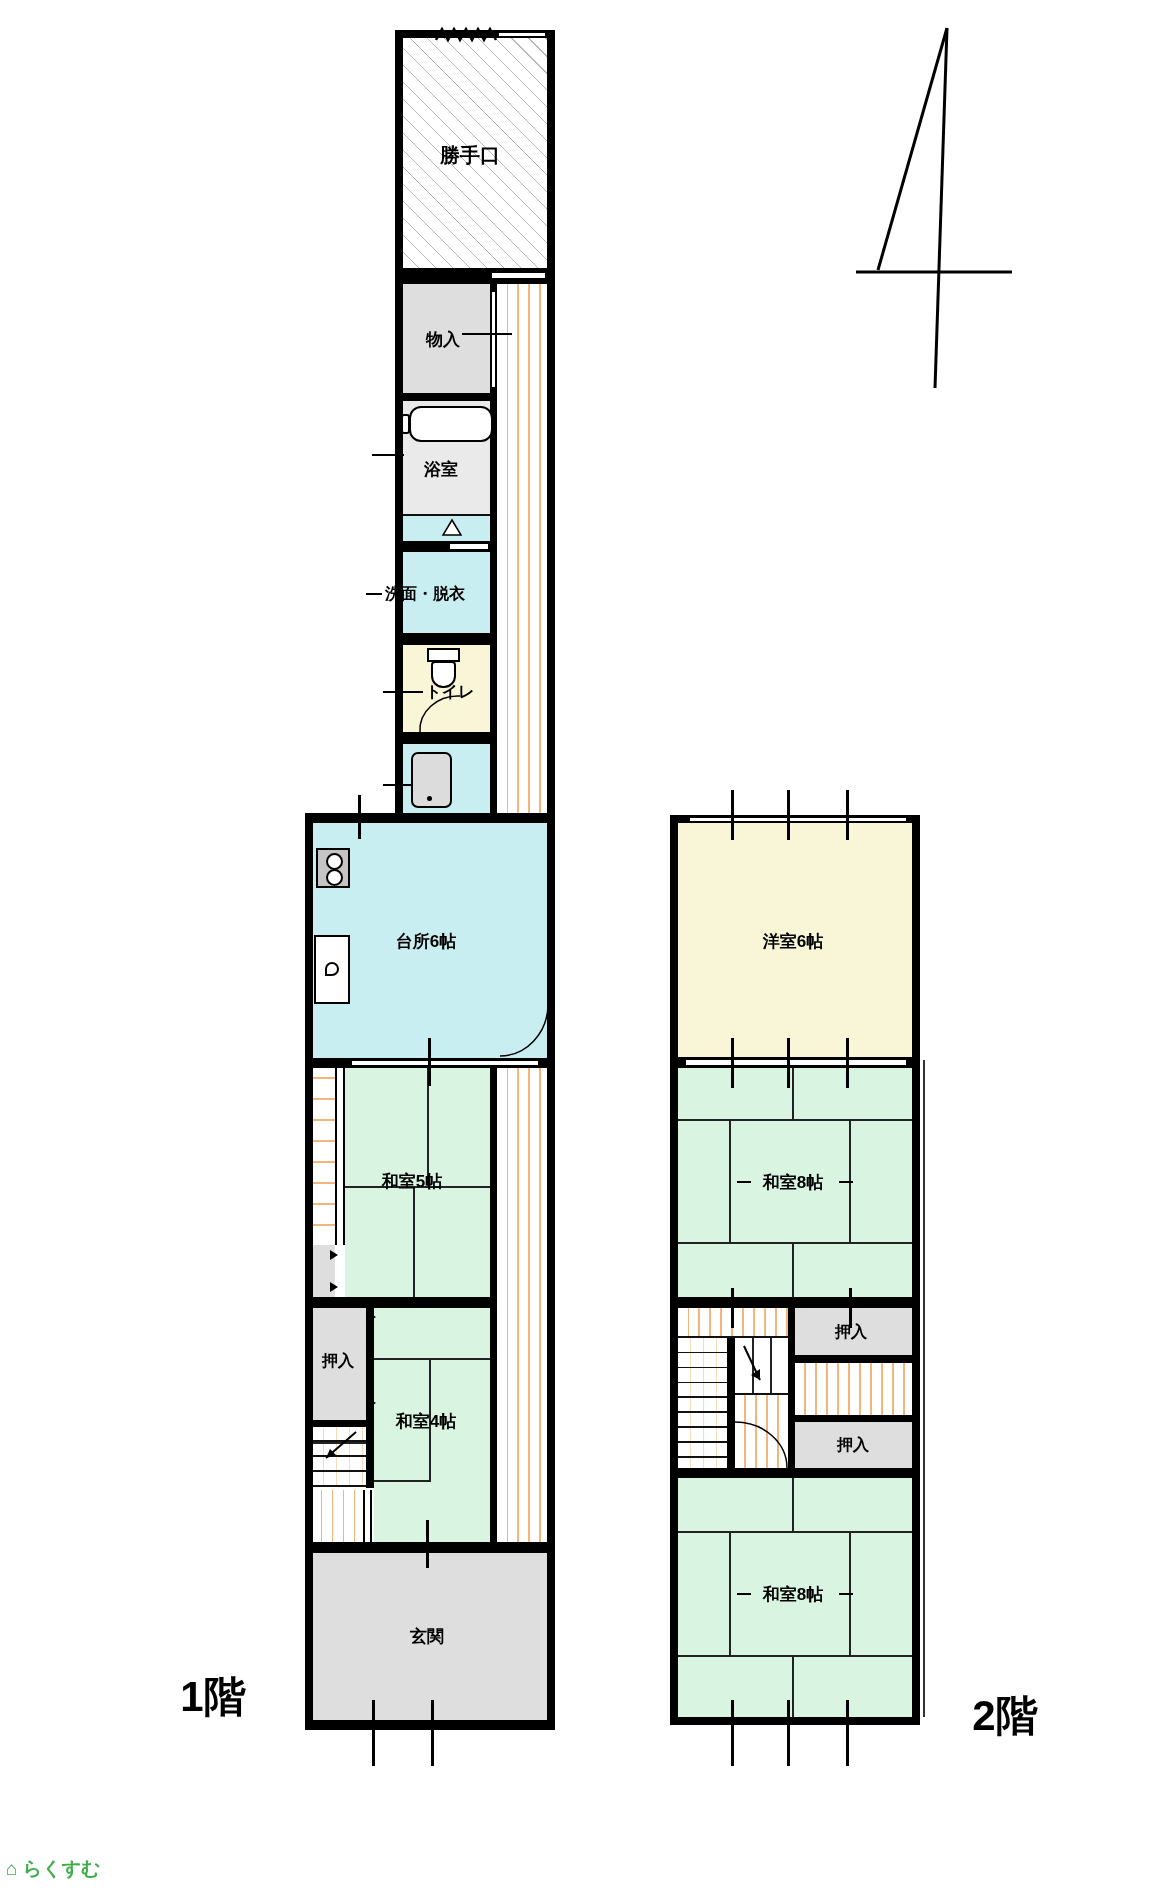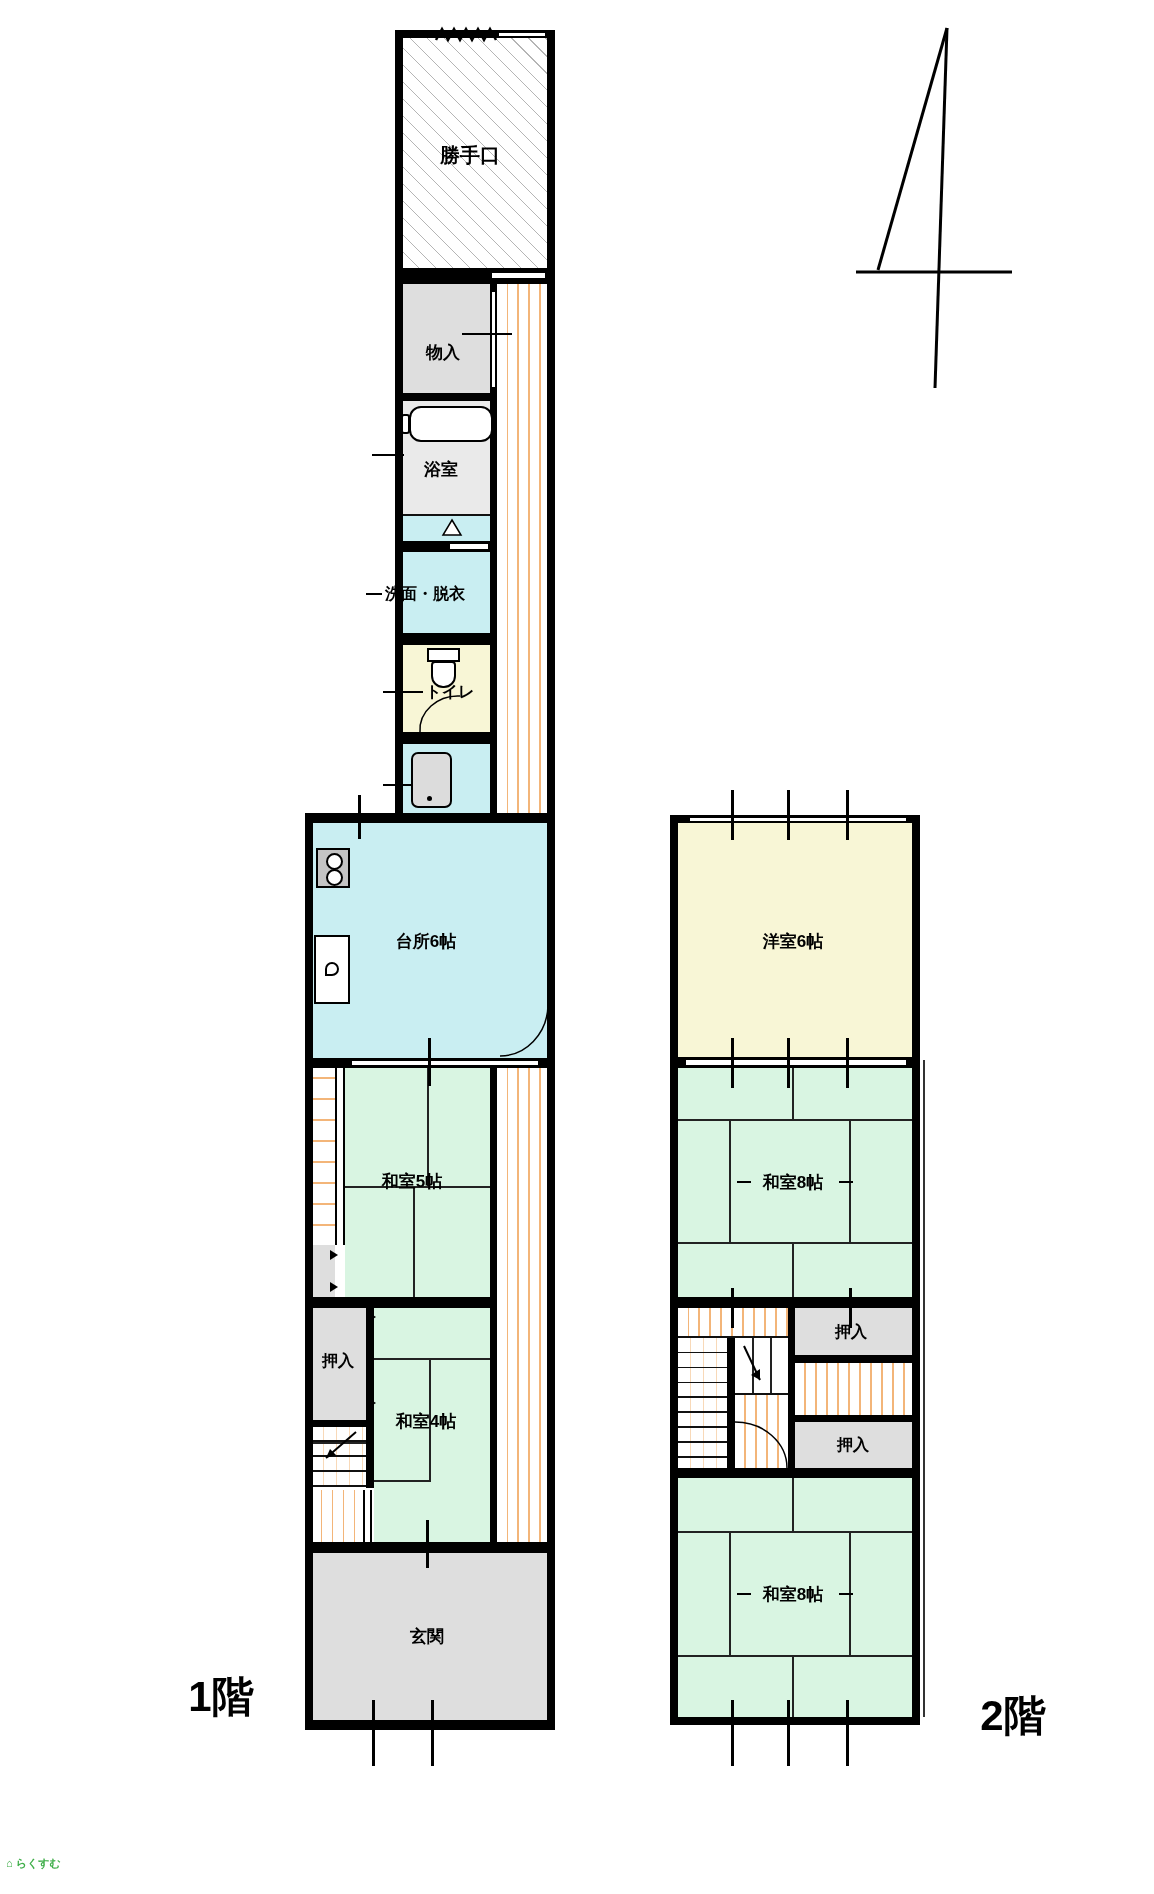--- a/index.html
+++ b/index.html
@@ -26,23 +26,23 @@
       repeating-linear-gradient(90deg,#fff 0 12px,#f8d9b8 12px 13px);}
   .dl{position:absolute;background:#fff;border-left:2px solid #000;border-right:2px solid #000;box-sizing:border-box;}
   .slit{position:absolute;background:#fff;z-index:12;}
   .gridline{position:absolute;background:#222;z-index:5;}
   .w{z-index:10;}
   .tick{z-index:30;}
   .leader{position:absolute;background:#000;height:2px;z-index:30;}
   .fix{position:absolute;background:#fff;border:2px solid #000;box-sizing:border-box;z-index:20;}
   .tri-r{position:absolute;width:0;height:0;border-top:5px solid transparent;
          border-bottom:5px solid transparent;border-left:8px solid #000;z-index:25;}
-  .big{font-size:42px;font-weight:bold;color:#000;margin-left:8px;}
+  .big{font-size:42px;font-weight:bold;color:#000;}
   .title{font-size:52px;font-weight:bold;color:#000;letter-spacing:4px;}
-  .logo{position:absolute;left:6px;top:1856px;font-size:11px;font-weight:bold;color:#3fae49;z-index:50;}
+  .logo{position:absolute;left:6px;top:1856px;font-size:19px;font-weight:bold;color:#3fae49;z-index:50;}
   svg{position:absolute;z-index:22;overflow:visible;}
 </style>
 </head>
 <body>
 
 <div class="canvas">
 
   <svg style="left:840px;top:18px;" width="190" height="380" viewBox="0 0 190 380">
     <line x1="107" y1="10" x2="95" y2="370" stroke="#000" stroke-width="3"></line>
     <line x1="107" y1="10" x2="38" y2="252" stroke="#000" stroke-width="3"></line>
@@ -147,21 +147,21 @@
   <div class="leader" style="left:366px;top:593px;width:16px;"></div>
   <div class="leader" style="left:383px;top:691px;width:40px;"></div>
   <div class="leader" style="left:383px;top:784px;width:28px;"></div>
   <div class="tick" style="left:358px;top:795px;height:44px;"></div>
   <div class="tick" style="left:428px;top:1038px;height:48px;"></div>
   <div class="tick" style="left:426px;top:1520px;height:48px;"></div>
   <div class="tick" style="left:372px;top:1700px;height:66px;"></div>
   <div class="tick" style="left:431px;top:1700px;height:66px;"></div>
 
   <div class="lbl f20" style="left:470px;top:155px;">勝手口</div>
-  <div class="lbl f17" style="left:443px;top:352px;">物入</div>
+  <div class="lbl f17" style="left:443px;top:339px;">物入</div>
   <div class="lbl f17" style="left:441px;top:469px;">浴室</div>
   <div class="lbl f16" style="left:425px;top:594px;">洗面・脱衣</div>
   <div class="lbl f16" style="left:450px;top:692px;">トイレ</div>
   <div class="lbl f17" style="left:426px;top:941px;">台所6帖</div>
   <div class="lbl f17" style="left:412px;top:1181px;">和室5帖</div>
   <div class="lbl f16" style="left:338px;top:1361px;">押入</div>
   <div class="lbl f17" style="left:426px;top:1421px;">和室4帖</div>
   <div class="lbl f17" style="left:427px;top:1636px;">玄関</div>
   <div class="lbl big" style="left:213px;top:1697px;">1階</div>
 

